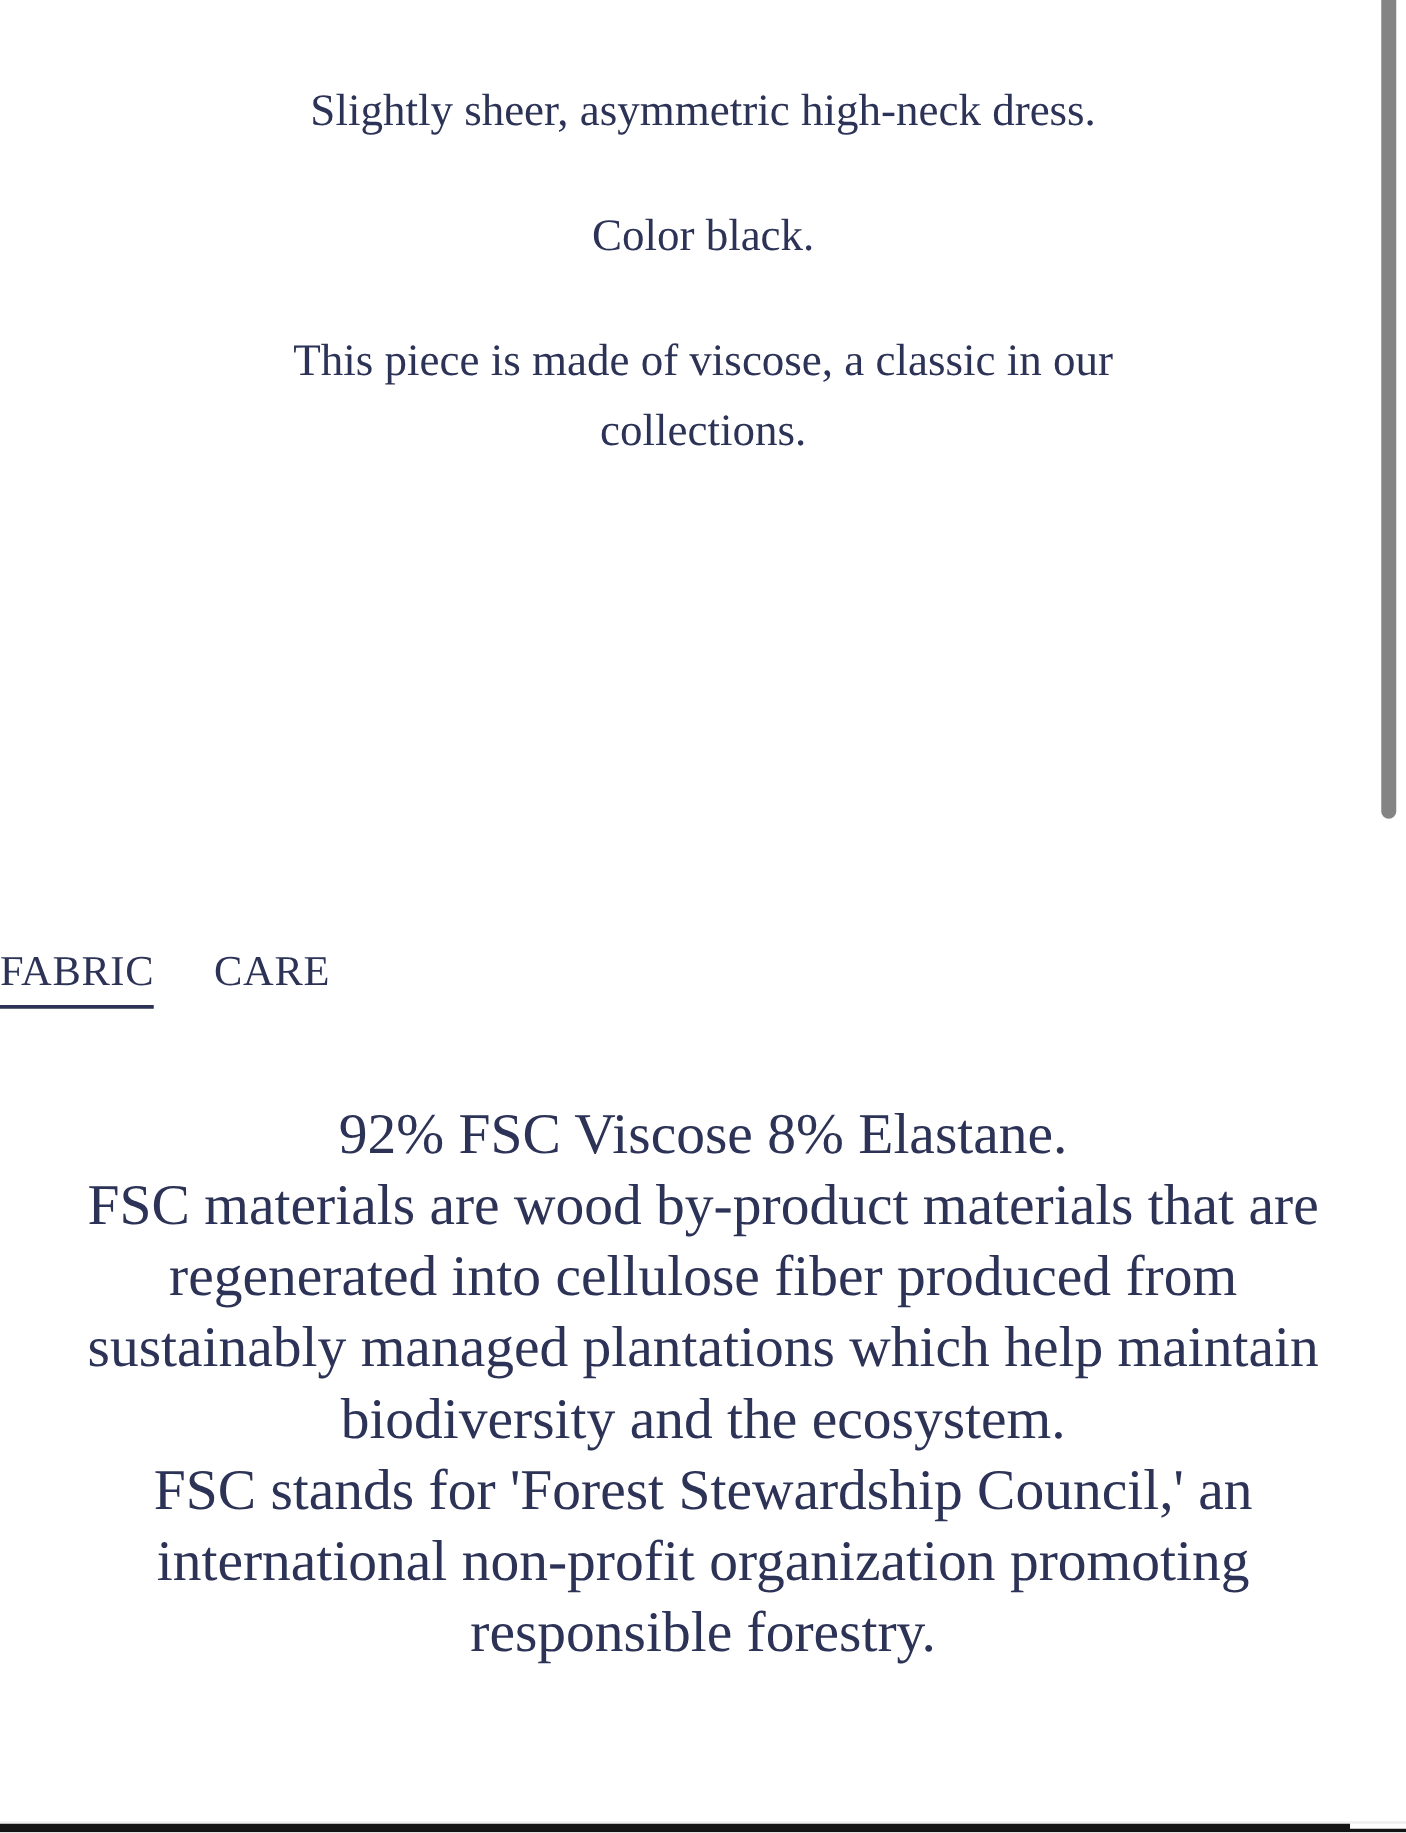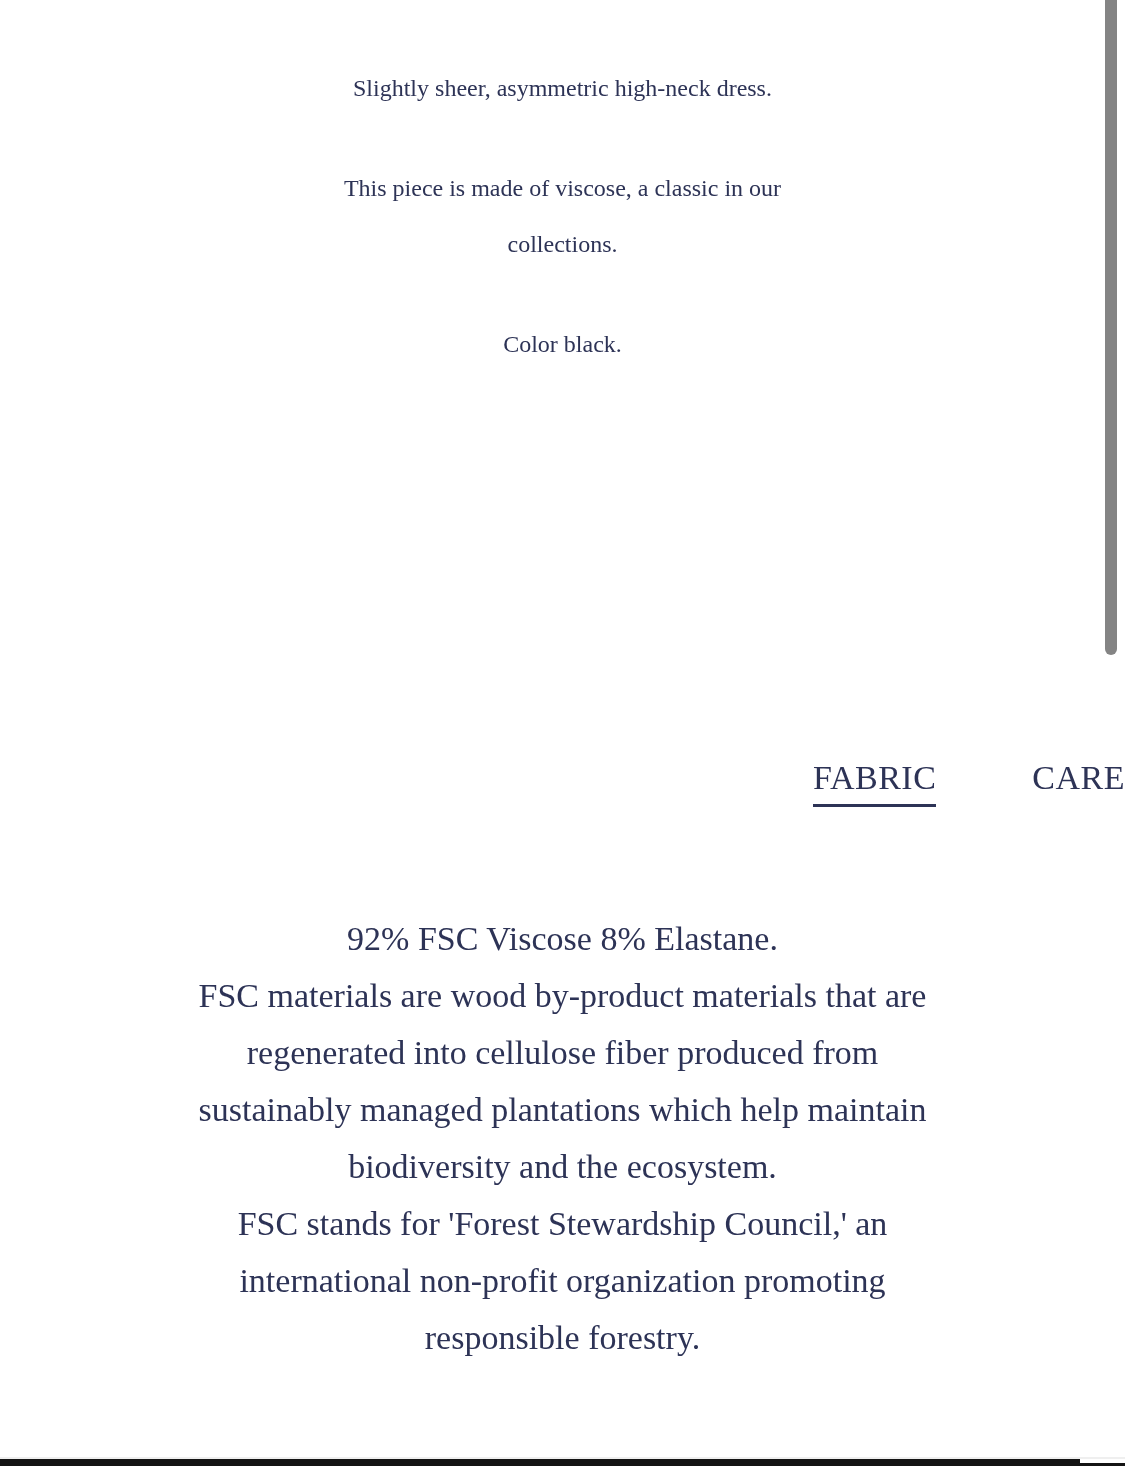--- a/index.html
+++ b/index.html
@@ -20,34 +20,34 @@
     color: var(--text, #2d3356);
   }
   .description {
     position: absolute;
     top: 60px;
     left: 0;
     width: 100%;
     text-align: center;
   }
   .description .para {
-    font-size: 24px;
+    font-size: 36px;
     line-height: 56px;
     margin: 0 0 44px 0;
     white-space: pre-line;
   }
   .tabs {
     position: absolute;
     top: 758px;
     left: 0;
     width: 100%;
     display: flex;
-    justify-content: flex-end;
+    justify-content: flex-start;
     align-items: flex-start;
-    gap: 96px;
+    gap: 48px;
   }
   .tab {
     font-size: 34px;
     line-height: 40px;
     letter-spacing: 0.5px;
     background: none;
     border: none;
     color: var(--text, #2d3356);
     font-family: "Liberation Serif", "DejaVu Serif", serif;
     cursor: pointer;
@@ -56,24 +56,23 @@
   .tab.active {
     border-bottom: 3px solid var(--text, #2d3356);
     padding-bottom: 6px;
   }
   .composition {
     position: absolute;
     top: 878px;
     left: 0;
     width: 100%;
     text-align: center;
-    font-size: 34px;
+    font-size: 46px;
     line-height: 57px;
     white-space: pre-line;
-    margin-top: 32px;
   }
   .scrollbar-thumb {
     position: absolute;
     left: 1105px;
     top: -12px;
     width: 12px;
     height: 667px;
     border-radius: 8px;
     background: var(--scrollbar, #848484);
   }
@@ -102,23 +101,23 @@
     background: var(--bottom-bar, #141414);
   }
 </style>
 </head>
 <body>
 
 <div class="page">
 
   <div class="description">
     <p class="para">Slightly sheer, asymmetric high-neck dress.</p>
+    <p class="para">Color black.</p>
     <p class="para">This piece is made of viscose, a classic in our
 collections.</p>
-    <p class="para">Color black.</p>
   </div>
 
   <div class="tabs">
     <button class="tab active">FABRIC</button>
     <button class="tab">CARE</button>
   </div>
 
   <div class="composition">92% FSC Viscose 8% Elastane.
 FSC materials are wood by-product materials that are
 regenerated into cellulose fiber produced from

